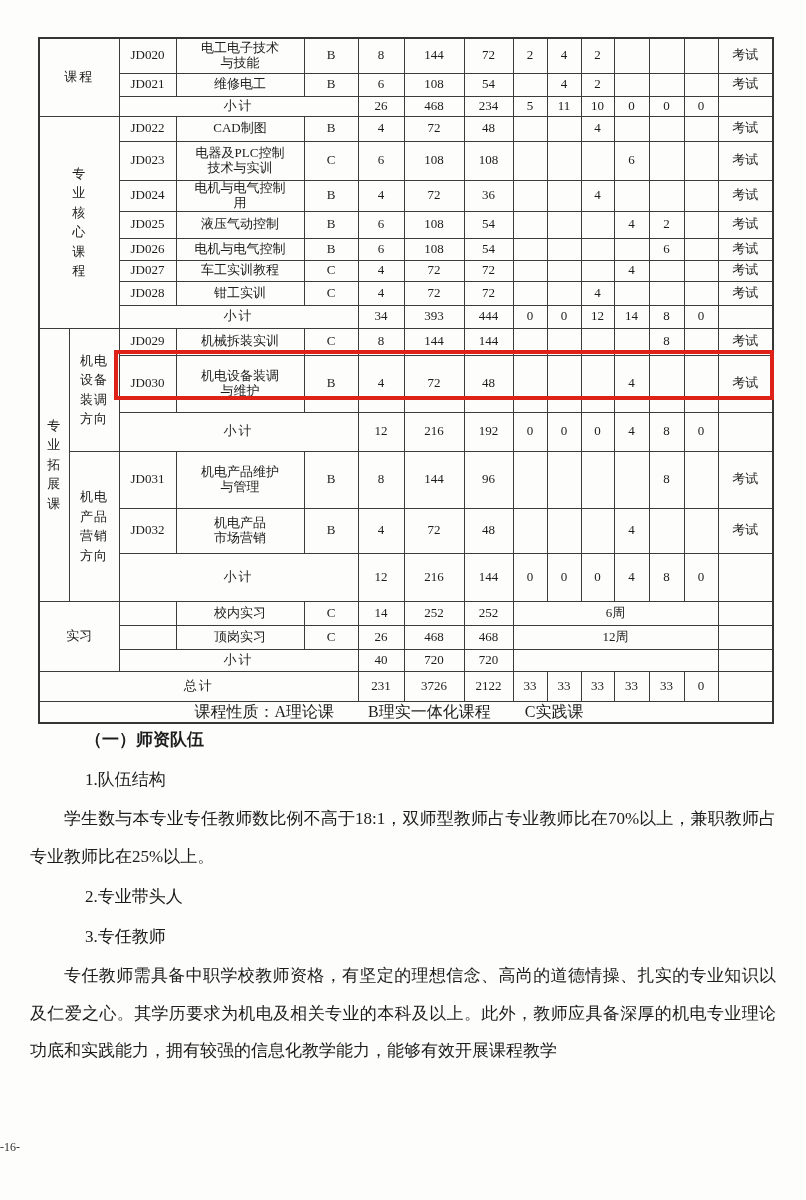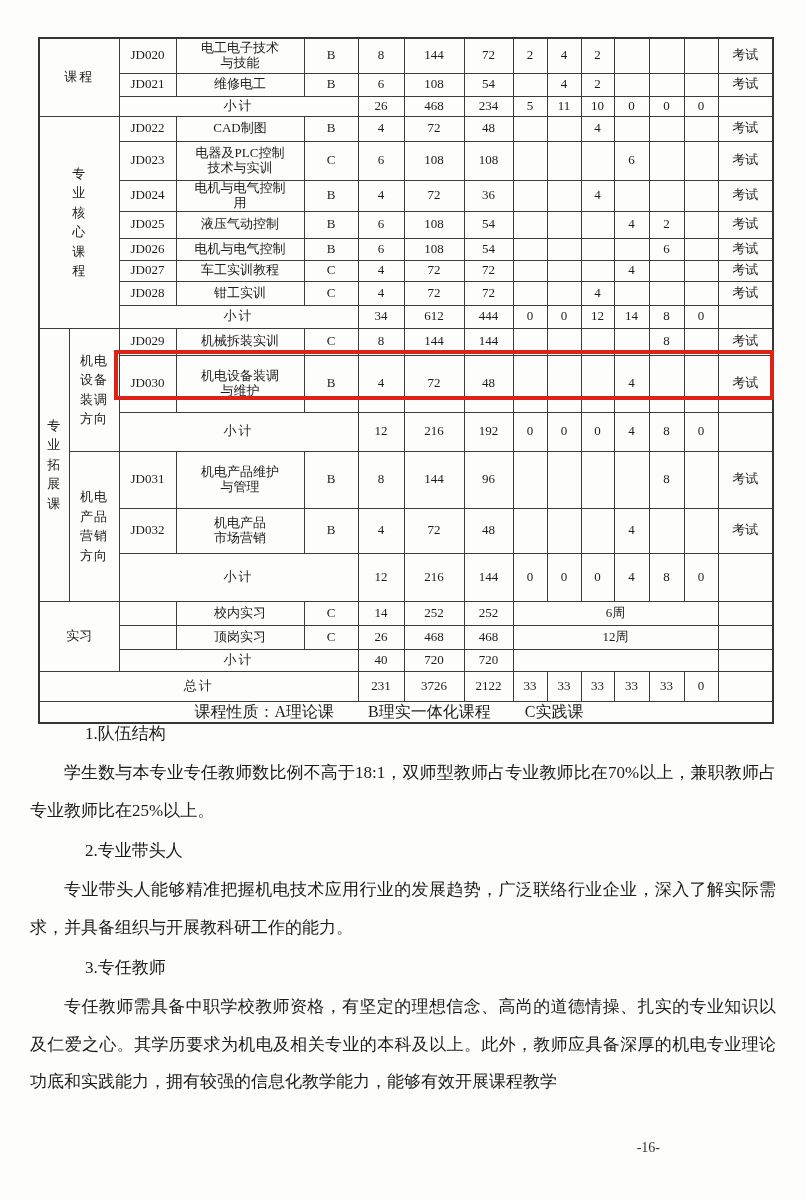--- a/index.html
+++ b/index.html
@@ -52,21 +52,21 @@
   .content .h2{font-weight:bold;font-size:17px;margin:10px 0 0 55px;line-height:36px;}
   .content .numitem{margin:4px 0 0 55px;line-height:36px;}
   .content p{
     margin:2px 0 0 0;
     text-indent:2em;
     text-align:justify;
     line-height:37.5px;
   }
   .pagenum{
     position:absolute;left:0;top:1140px;width:660px;
-    text-align:right;font-size:14px;color:#333;
+    text-align:left;font-size:12px;color:#333;
   }
 </style>
 </head>
 <body>
 
 <div class="page">
 
   <table class="curriculum">
     <colgroup>
       <col style="width:30px">
@@ -242,21 +242,21 @@
         <td></td>
         <td>4</td>
         <td></td>
         <td></td>
         <td></td>
         <td>考试</td>
       </tr>
       <tr style="height:23px">
         <td class="sub" colspan="3">小计</td>
         <td>34</td>
-        <td>612</td>
+        <td>393</td>
         <td>444</td>
         <td>0</td>
         <td>0</td>
         <td>12</td>
         <td>14</td>
         <td>8</td>
         <td>0</td>
         <td></td>
       </tr>
 
@@ -411,22 +411,22 @@
         <td class="footnote-cell" colspan="15">
           <span>课程性质：A理论课</span><span>B理实一体化课程</span><span>C实践课</span>
         </td>
       </tr>
     </tbody>
   </table>
 
   <div class="redbox"></div>
 
   <div class="content">
+    <div class="h2">（一）师资队伍</div>
     <div class="numitem">1.队伍结构</div>
     <p>学生数与本专业专任教师数比例不高于18:1，双师型教师占专业教师比在70%以上，兼职教师占专业教师比在25%以上。</p>
     <div class="numitem">2.专业带头人</div>
-    <p>专业带头人能够精准把握机电技术应用行业的发展趋势，广泛联络行业企业，深入了解实际需求，并具备组织与开展教科研工作的能力。</p>
     <div class="numitem">3.专任教师</div>
     <p>专任教师需具备中职学校教师资格，有坚定的理想信念、高尚的道德情操、扎实的专业知识以及仁爱之心。其学历要求为机电及相关专业的本科及以上。此外，教师应具备深厚的机电专业理论功底和实践能力，拥有较强的信息化教学能力，能够有效开展课程教学</p>
   </div>
 
   <div class="pagenum">-16-</div>
 </div>
 
 </body></html>

